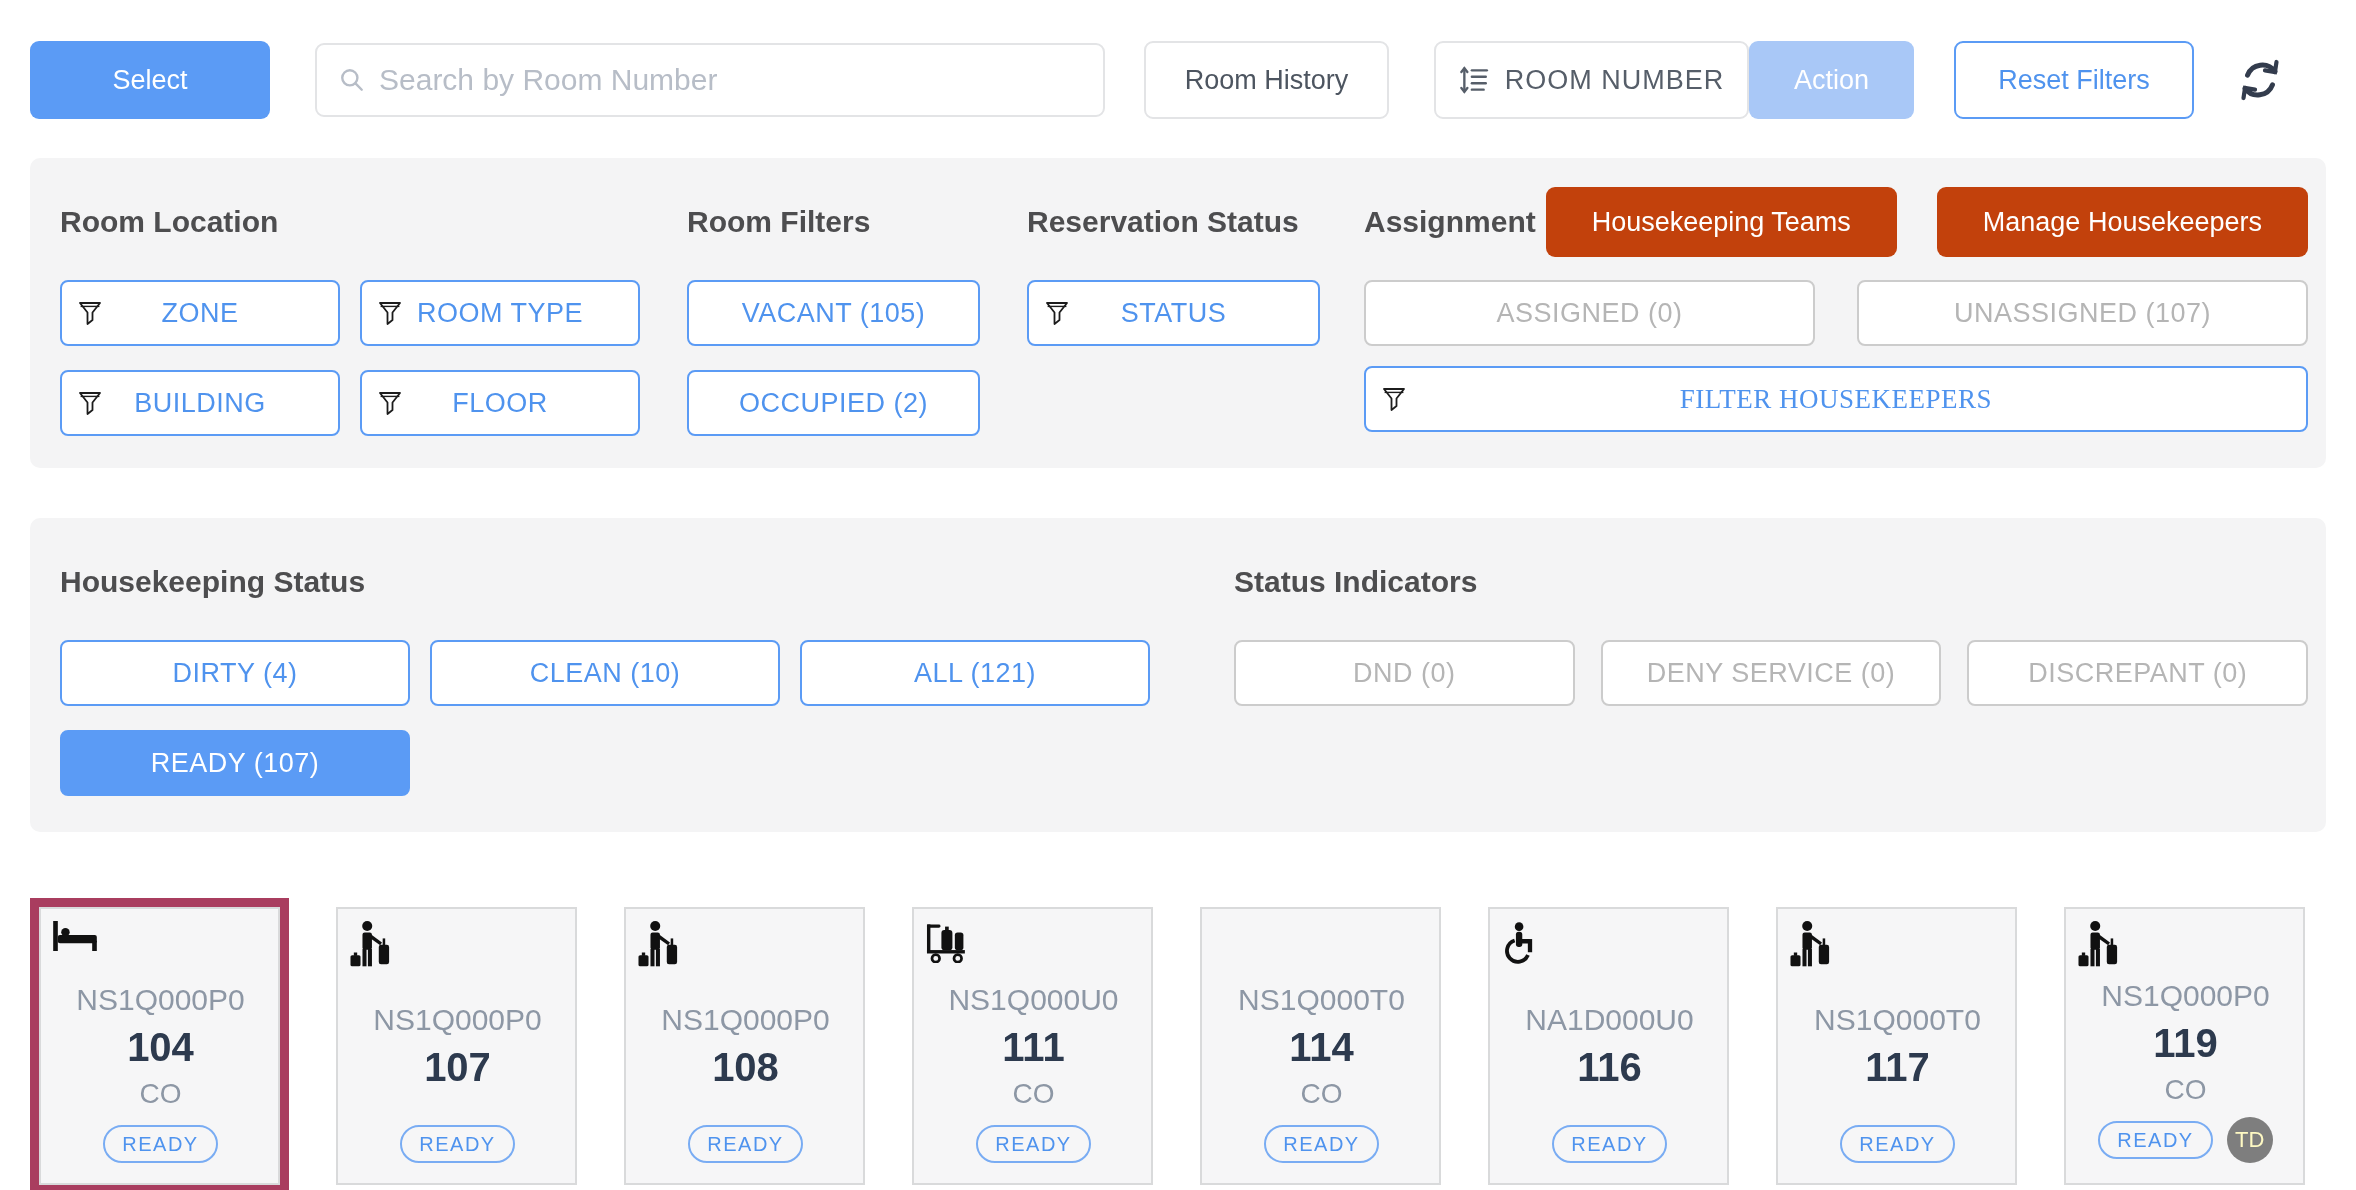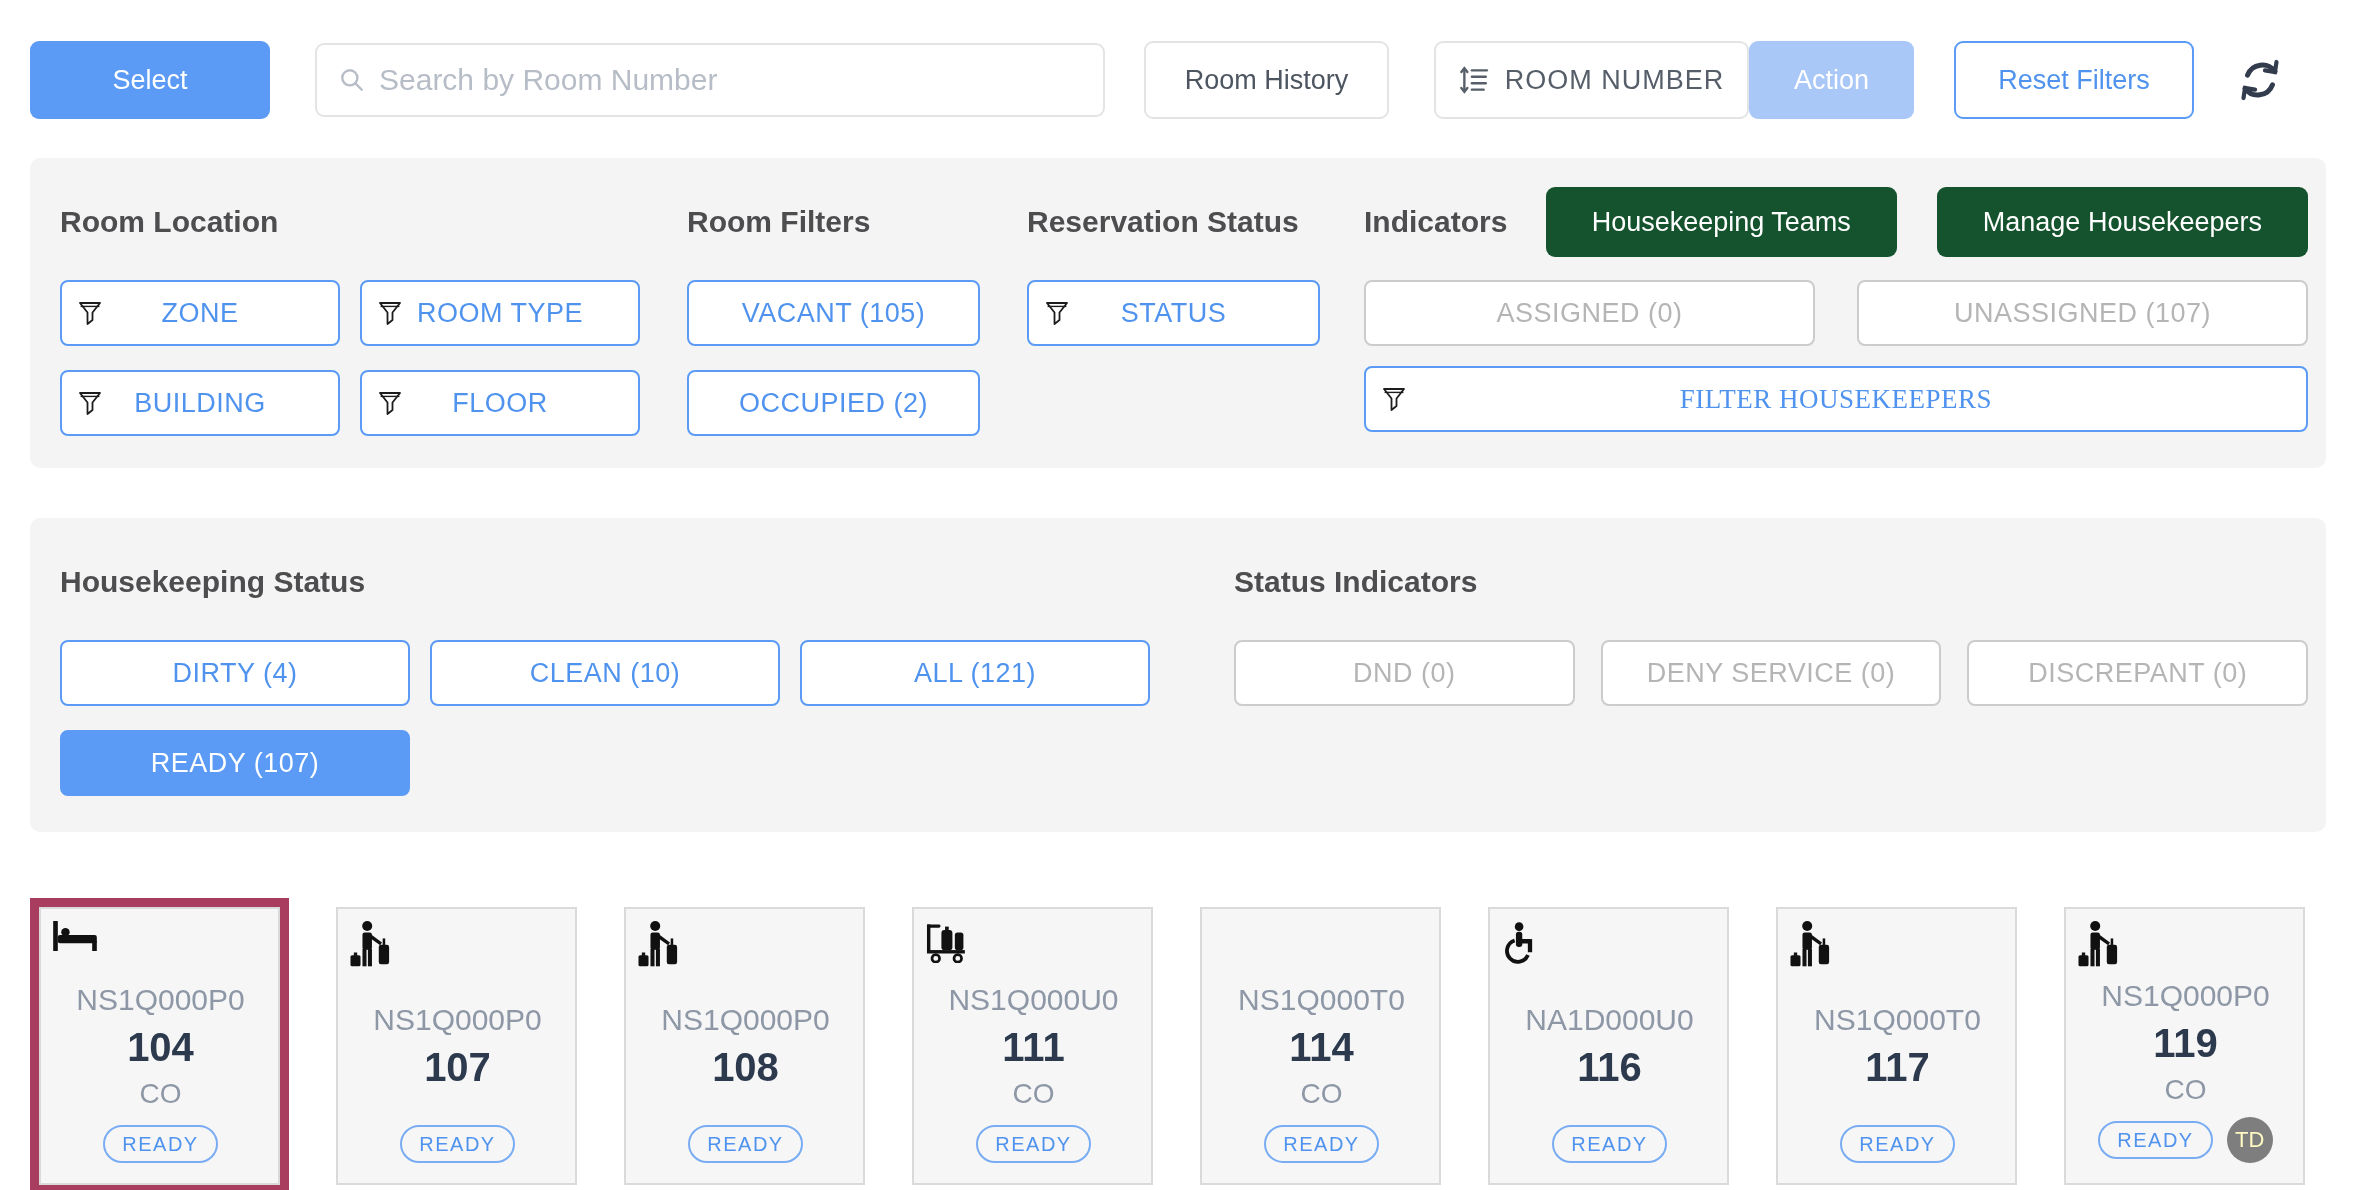--- a/index.html
+++ b/index.html
@@ -45,21 +45,21 @@
 
   .col-a { width:580px; }
   .col-a .grid { display:grid; grid-template-columns:280px 280px; gap:24px 20px; margin-top:22px; }
   .col-b { width:293px; margin-left:47px; }
   .col-b .stack { display:flex; flex-direction:column; gap:24px; margin-top:22px; }
   .col-c { width:293px; margin-left:47px; }
   .col-c .stack { margin-top:22px; }
   .col-d { flex:1; margin-left:44px; }
   .col-d .col-head { justify-content:flex-start; }
   .team-btns { margin-left:auto; display:flex; gap:40px; }
-  .team-btn { height:70px; padding:0 46px; border-radius:9px; background:#14532d; color:#fff;
+  .team-btn { height:70px; padding:0 46px; border-radius:9px; background:#c2410c; color:#fff;
               font-size:27px; display:flex; align-items:center; justify-content:center; cursor:pointer; }
   .col-d .row1 { display:flex; gap:42px; margin-top:22px; }
   .col-d .row1 .fbtn { flex:1; }
   .col-d .row2 { margin-top:20px;font-family:Liberation Serif, serif; }
   .col-d .row2 .fbtn { width:100%; }
 
   .panel2 { margin-top:50px; padding:28px 18px 36px 30px; display:flex; }
   .col-hk { width:1092px; }
   .hk-row1 { display:flex; gap:20px; margin-top:22px; }
   .hk-row1 .fbtn { width:350px; }
@@ -234,21 +234,21 @@
         <svg class="funnel" width="24" height="24" viewBox="0 0 24 24">
             <use href="#i-funnel"></use>
           </svg>
         <span>STATUS</span>
       </div>
     </div>
   </div>
 
   <div class="col-d">
     <div class="col-head">
-      <span class="panel-title">Indicators</span>
+      <span class="panel-title">Assignment</span>
       <div class="team-btns">
         <div class="team-btn">Housekeeping Teams</div>
         <div class="team-btn">Manage Housekeepers</div>
       </div>
     </div>
     <div class="row1">
       <div class="fbtn fbtn-disabled">ASSIGNED (0)</div>
       <div class="fbtn fbtn-disabled">UNASSIGNED (107)</div>
     </div>
     <div class="row2">

